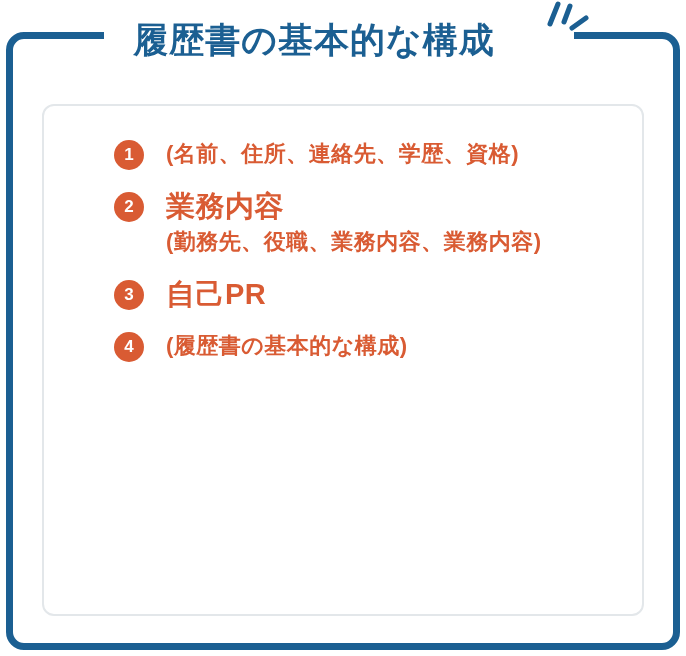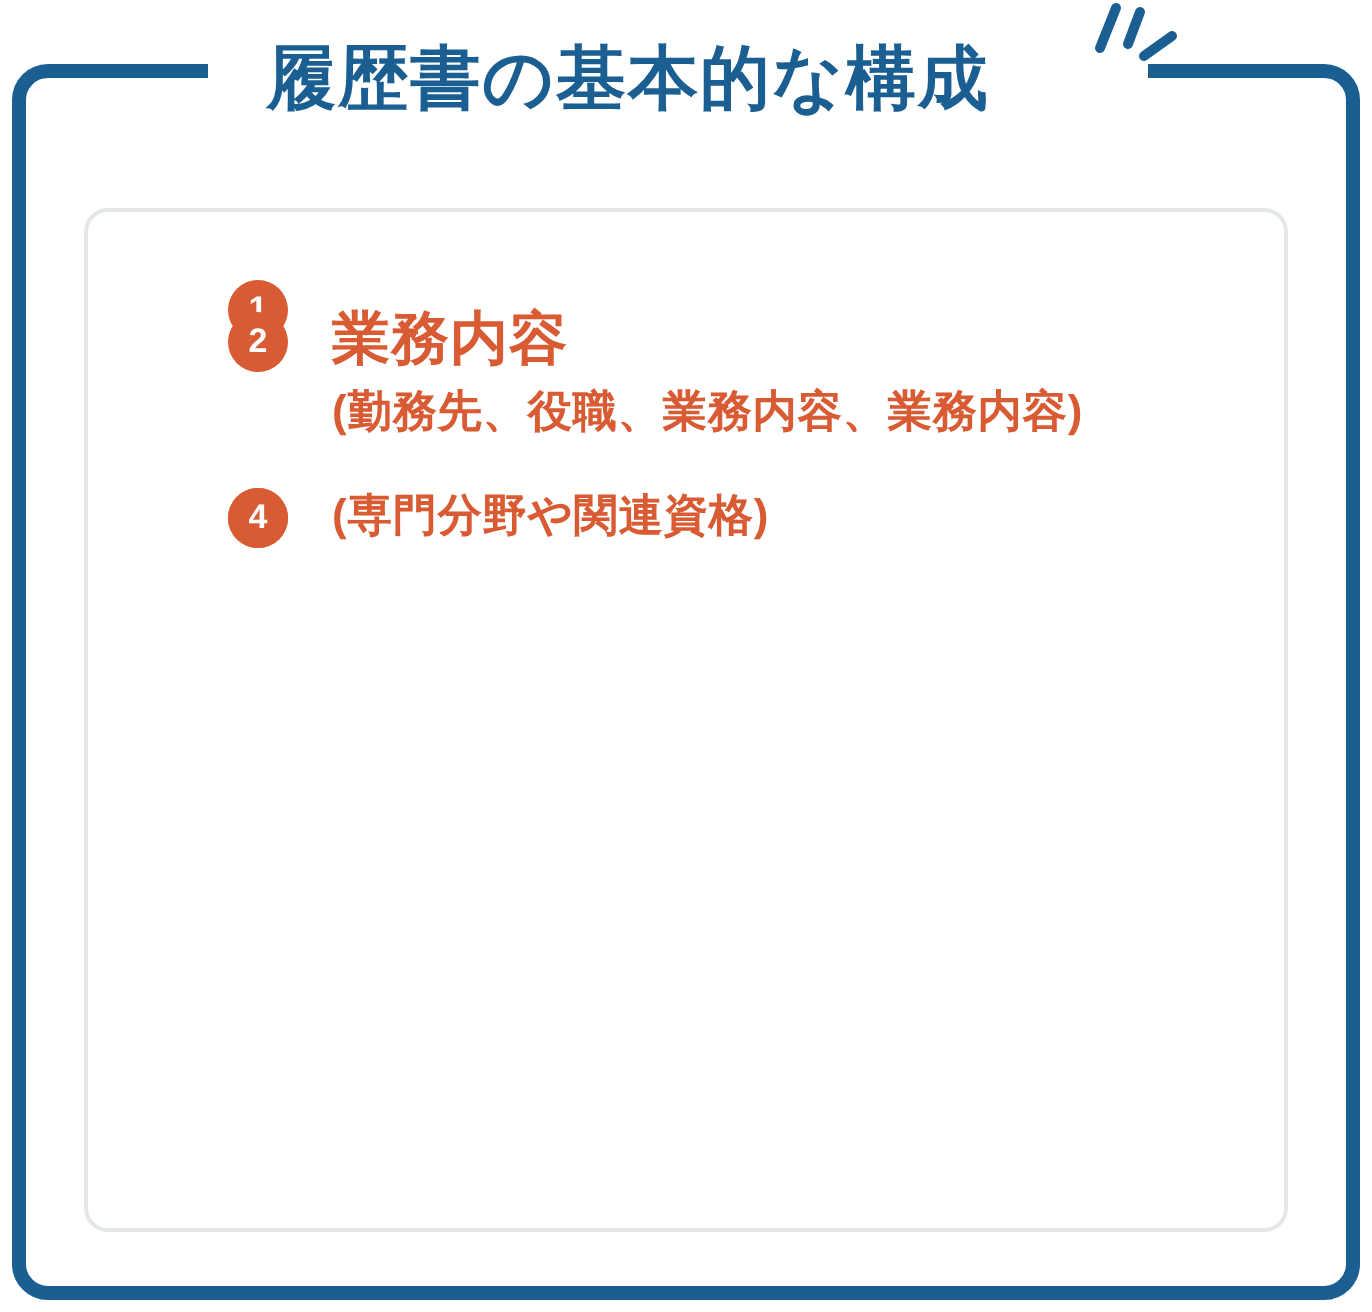--- a/index.html
+++ b/index.html
@@ -140,32 +140,34 @@
       <line x1="28" y1="22" x2="34" y2="6"></line>
       <line x1="36" y1="28" x2="50" y2="18"></line>
     </g>
   </svg>
 
   <div class="panel">
     <div class="list">
 
       <div class="item">
         <div class="num">1</div>
+        <div class="item-sub">(名前、住所、連絡先、学歴、資格)</div>
       </div>
 
       <div class="item">
         <div class="num">2</div>
         <div class="item-title">業務内容</div>
         <div class="item-sub">(勤務先、役職、業務内容、業務内容)</div>
       </div>
 
       <div class="item">
         <div class="num">3</div>
+        <div class="item-title">自己PR</div>
       </div>
 
       <div class="item">
         <div class="num">4</div>
-        <div class="item-sub">(専門分野や関連資格)</div>
+        <div class="item-sub">(履歴書の基本的な構成)</div>
       </div>
 
     </div>
   </div>
 </div>
 
 </body></html>

